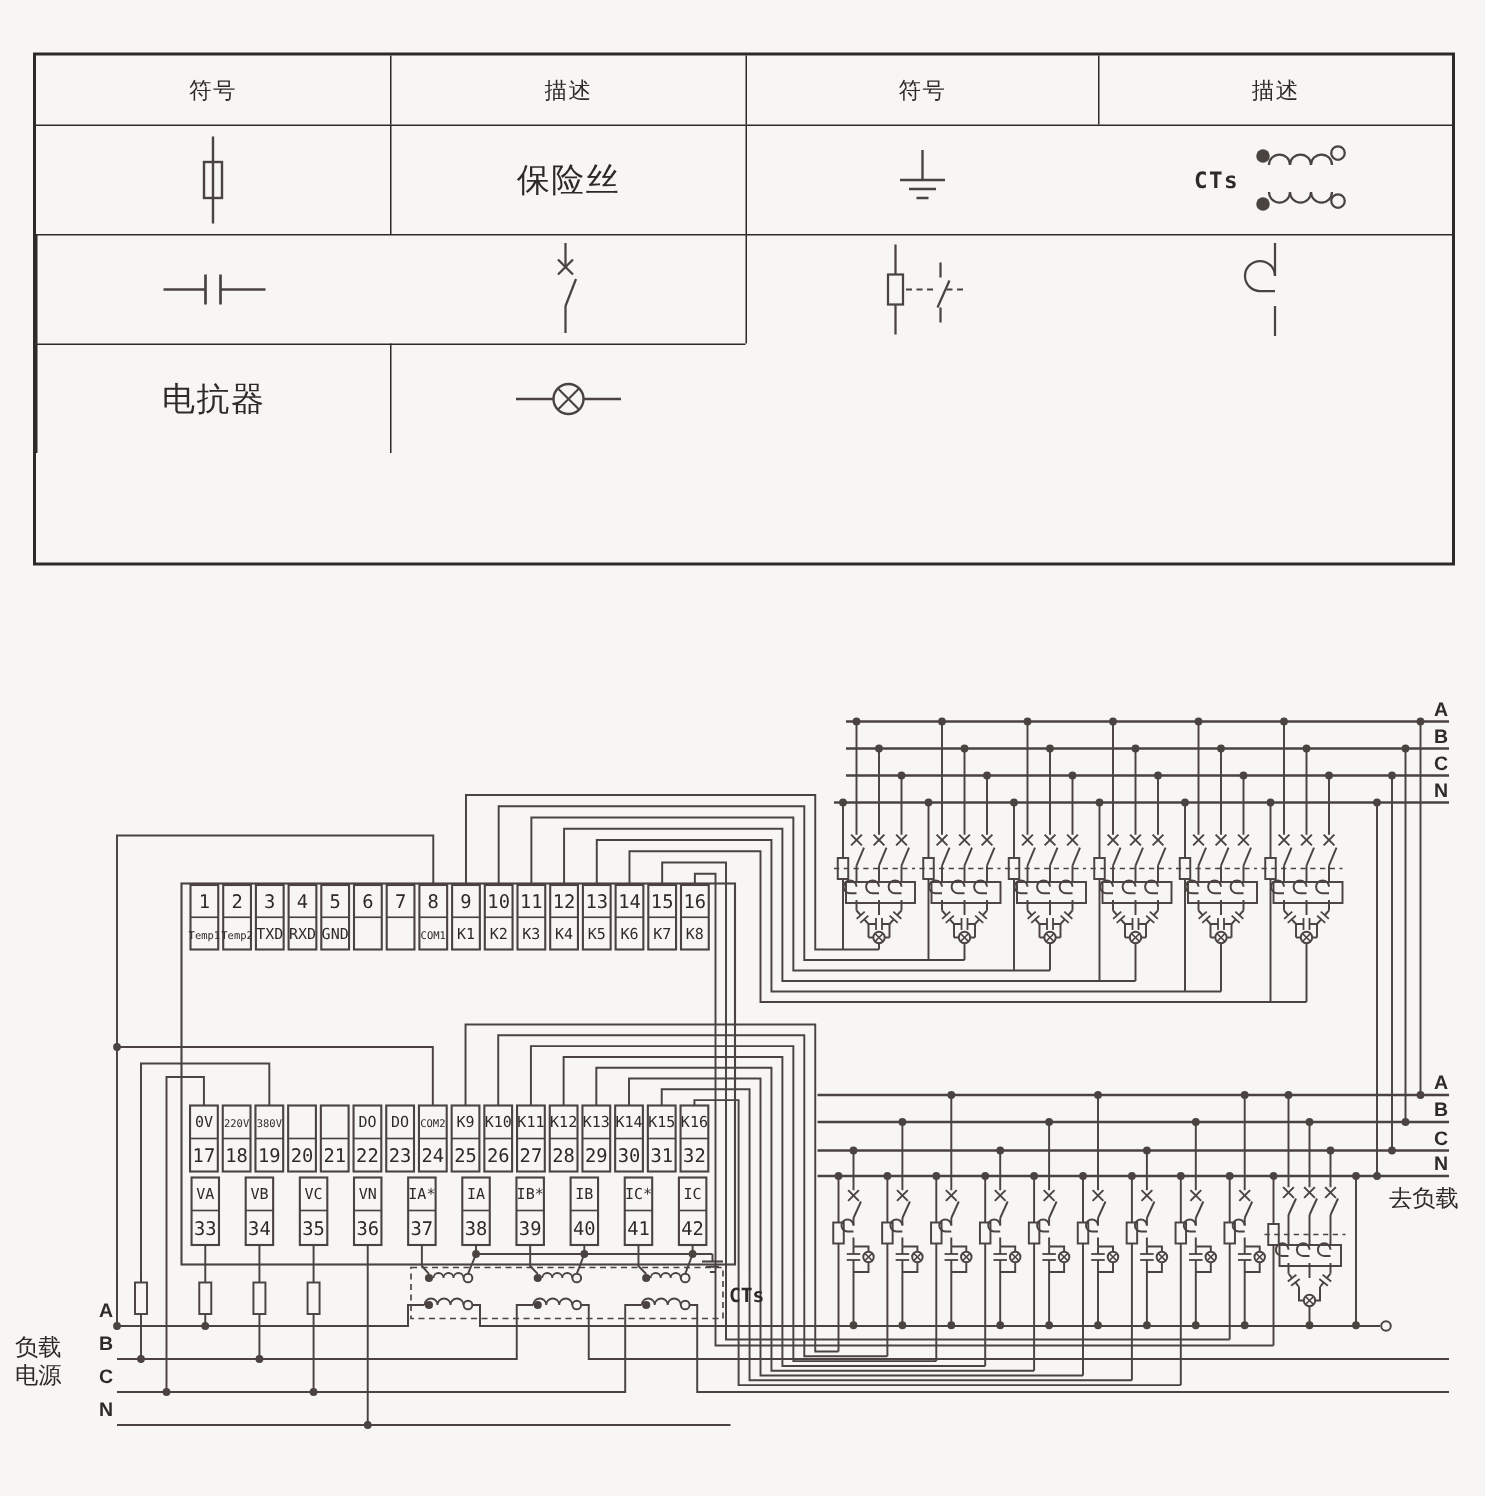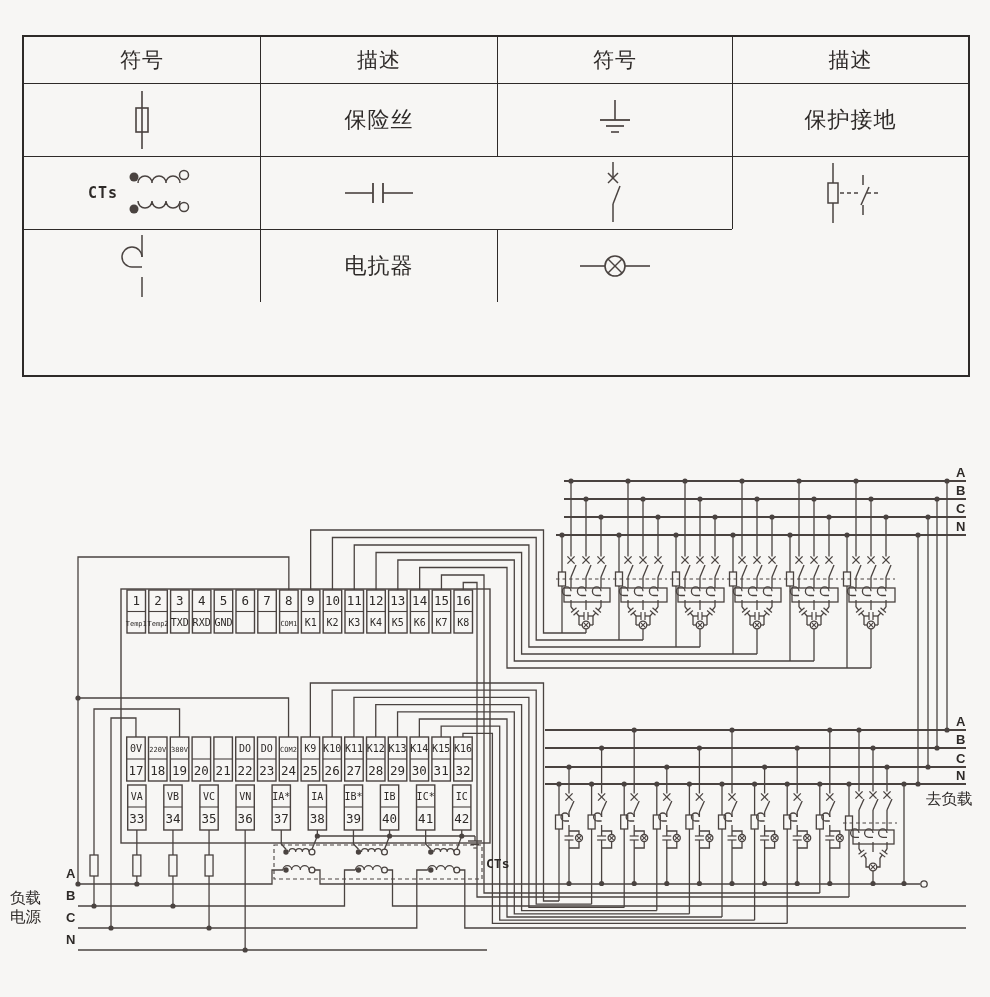--- a/index.html
+++ b/index.html
@@ -4,21 +4,21 @@
 <style>
   html,body{margin:0;padding:0;background:#f7f6f4;}
   body{width:990px;height:997px;position:relative;font-family:"Liberation Sans",sans-serif;color:#2e2a28;}
   #stage{position:absolute;left:0;top:0;width:990px;height:997px;}
   
   #legend{position:absolute;left:22px;top:35px;width:944px;height:338px;border:2.5px solid #2e2a28;
           display:grid;grid-template-columns:236px 237px 235px 236px;grid-template-rows:46px 73px 73px 73px 73px;}
   #legend .cell{border-left:1.4px solid #2e2a28;border-top:1.4px solid #2e2a28;
                 display:flex;align-items:center;justify-content:center;font-size:22px;letter-spacing:1px;}
   #legend .cell.c0{border-left:none}
-  #legend .cell.r0{border-top:none;font-size:21px;}
+  #legend .cell.r0{border-top:none;font-size:15px;}
   #legend .sym{display:flex;align-items:center;gap:2px;}
   #legend svg{display:block}
   .ct-text{font-family:"DejaVu Sans Mono",monospace;font-size:15px;font-weight:bold;margin-right:2px;}
   
   #diag{position:absolute;left:0;top:0;}
   text{fill:#2e2a28;}
   .buslbl{font-family:"Liberation Sans",sans-serif;font-size:13px;font-weight:bold;}
   .cn{font-family:"Liberation Sans",sans-serif;font-size:15.5px;}
   .tnum{font-family:"DejaVu Sans Mono",monospace;font-size:12.5px;}
   .tlbl{font-family:"DejaVu Sans Mono",monospace;}
@@ -1017,23 +1017,20 @@
       <div class="cell c2">
         <span class="sym">
           <svg width="56" height="52" viewBox="0 0 56 52">
             <line x1="28" y1="6" x2="28" y2="26" stroke="#4a4340" stroke-width="1.6"></line>
             <line x1="13" y1="26" x2="43" y2="26" stroke="#4a4340" stroke-width="1.8"></line>
             <line x1="19" y1="32" x2="37" y2="32" stroke="#4a4340" stroke-width="1.7"></line>
             <line x1="24" y1="38" x2="32" y2="38" stroke="#4a4340" stroke-width="1.6"></line>
           </svg>
         </span>
       </div>
-      <div class="cell c3">
-        <span>保护接地</span>
-      </div>
       <div class="cell c0">
         <span class="sym">
           <span class="ct-text">CTs</span>
           <svg width="74" height="56" viewBox="0 0 74 56">
             <path d="M16 18 A7 7 0 0 1 30 18 A7 7 0 0 1 44 18 A7 7 0 0 1 58 18" fill="none" stroke="#4a4340" stroke-width="1.5"></path>
             <path d="M16 36 A7 7 0 0 0 30 36 A7 7 0 0 0 44 36 A7 7 0 0 0 58 36" fill="none" stroke="#4a4340" stroke-width="1.5"></path>
             <circle cx="12" cy="12" r="4.5" fill="#4a4340"></circle>
             <circle cx="62" cy="10" r="4.5" fill="none" stroke="#4a4340" stroke-width="1.5"></circle>
             <circle cx="12" cy="44" r="4.5" fill="#4a4340"></circle>
             <circle cx="62" cy="42" r="4.5" fill="none" stroke="#4a4340" stroke-width="1.5"></circle>

